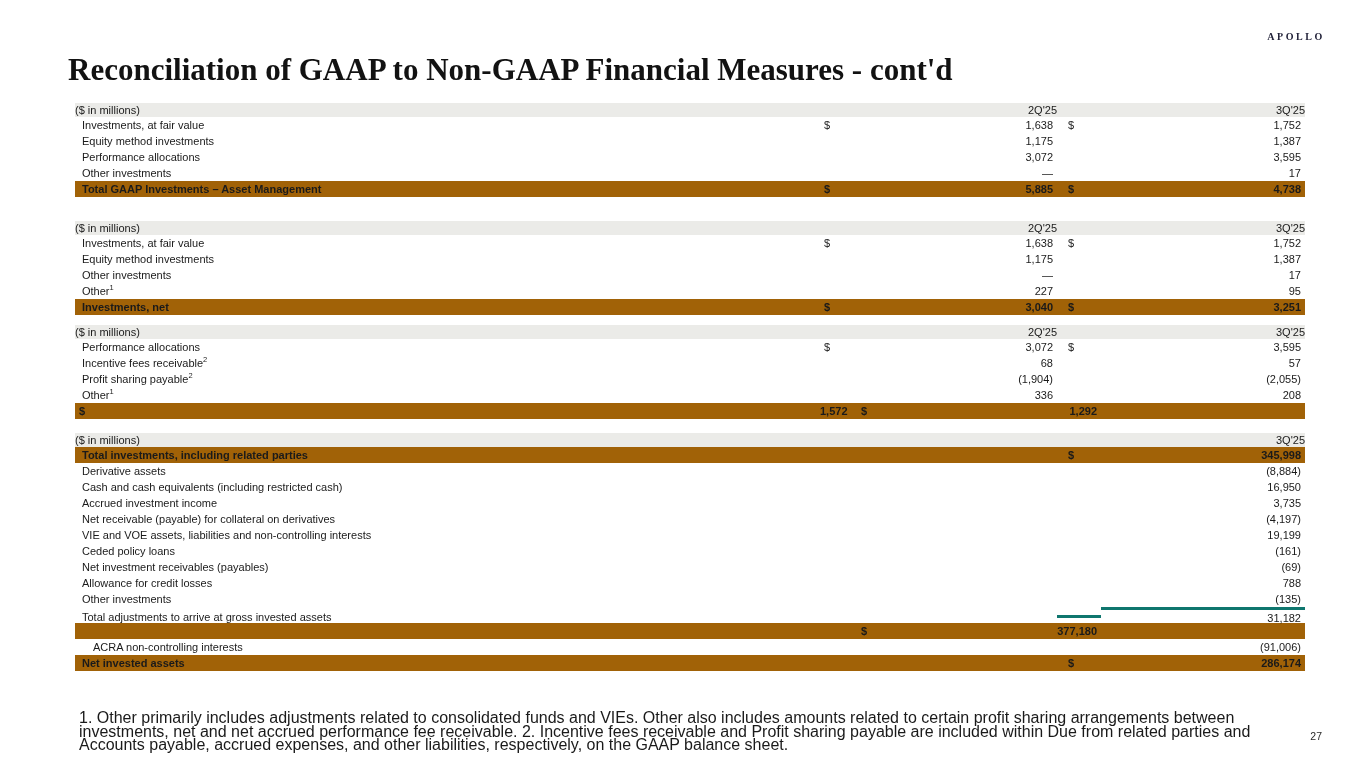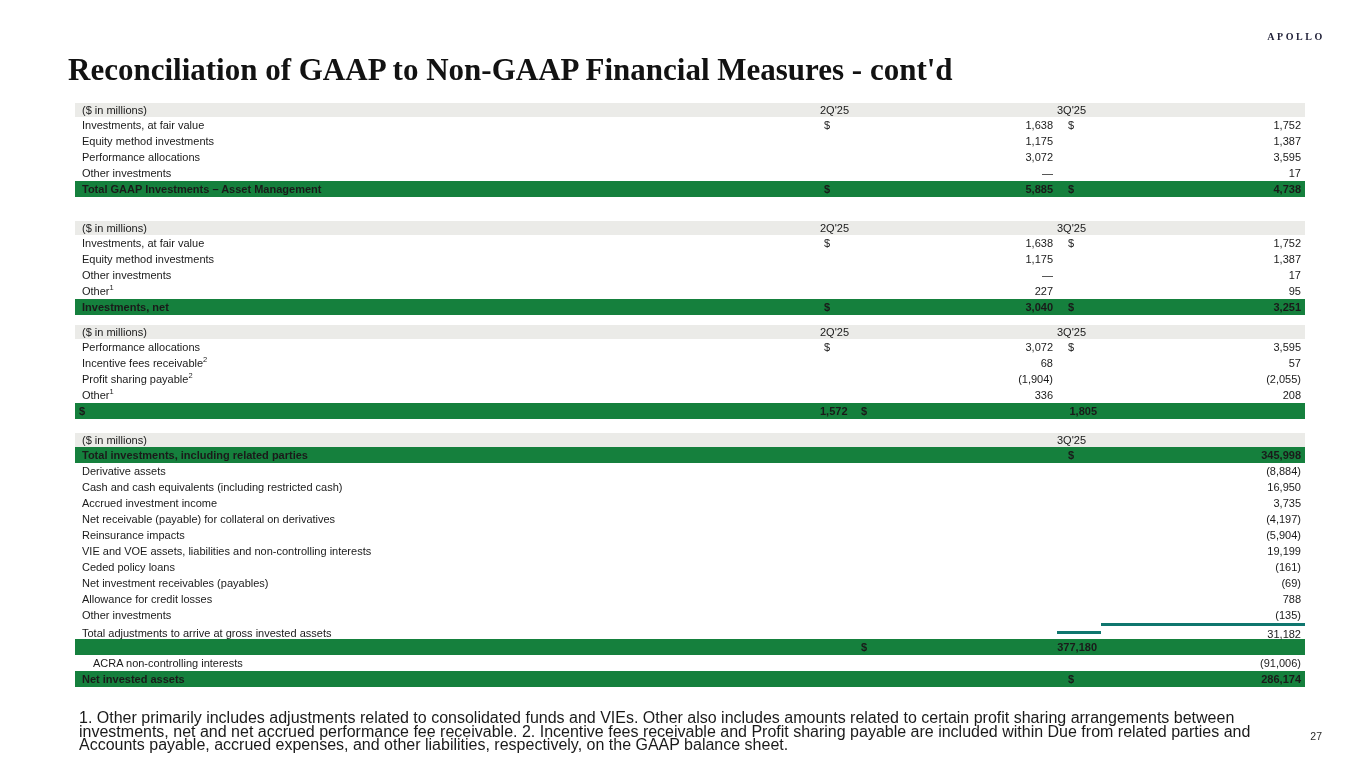--- a/index.html
+++ b/index.html
@@ -3,28 +3,28 @@
 <meta charset="utf-8">
 <style>
   *{margin:0;padding:0;box-sizing:border-box}
   html,body{width:1365px;height:768px}
   body{background:#fff;font-family:"Liberation Sans",sans-serif;color:#1a1a1a;position:relative;overflow:hidden}
   .logo{position:absolute;top:31px;right:40px;font-family:"Liberation Serif",serif;font-weight:600;font-size:10px;letter-spacing:2.6px;color:#23233a}
   .title{position:absolute;top:52px;left:68px;font-family:"Liberation Serif",serif;font-weight:700;font-size:31px;color:#121212;white-space:nowrap}
   .tbl{position:absolute;left:75px;width:1230px;font-size:11px}
   .t1{top:103px}.t2{top:221px}.t3{top:325px}.t4{top:433px}
   .thead{display:grid;grid-template-columns:745px 237px 248px;height:14px;line-height:14px;background:#EBEBE8}
-  .thead .unit{padding-left:7px;white-space:nowrap}
-  .thead .q{text-align:left}
+  .thead .unit{white-space:nowrap}
+  .thead .q{text-align:right}
   .trow{display:grid;grid-template-columns:745px 30px 207px 44px 204px;height:16px;line-height:16px;align-items:center}
   .lbl{padding-left:7px;white-space:nowrap;overflow:hidden}
   .d{text-align:left;padding-left:4px}
   .c4{padding-left:11px}
   .v{text-align:right;padding-right:4px;white-space:nowrap}
-  .shade{background:#15803d;font-weight:700}
+  .shade{background:#a16207;font-weight:700}
   .indent .lbl{padding-left:18px}
   .ruled .c4,.ruled .c5{border-top:3px solid #0f766e}
   sup{font-size:7.5px;vertical-align:super;line-height:0}
   .footnote{position:absolute;left:79px;top:711px;width:1226px;font-size:16px;line-height:13.5px;color:#1a1a1a}
   .pagenum{position:absolute;right:43px;top:730px;font-size:10.5px;color:#2a2a2a}
 </style>
 </head>
 <body>
 
 <div class="logo">APOLLO</div>
@@ -147,21 +147,21 @@
     <span class="lbl"><span>Other</span><sup>1</sup></span>
     <span class="d"></span>
     <span class="v">336</span>
     <span class="d c4"></span>
     <span class="v c5">208</span>
   </div>
   <div class="trow shade">
     <span class="d">$</span>
     <span class="v">1,572</span>
     <span class="d c4">$</span>
-    <span class="v c5">1,805</span>
+    <span class="v c5">1,292</span>
   </div>
 </section>
 
 <section class="tbl t4">
   <div class="thead">
     <span class="unit">($ in millions)</span>
     <span class="q"></span>
     <span class="q">3Q'25</span>
   </div>
   <div class="trow shade">
@@ -191,27 +191,20 @@
       <span class="v"></span>
     <span class="d c4"></span>
     <span class="v c5">3,735</span>
   </div>
   <div class="trow">
     <span class="lbl"><span>Net receivable (payable) for collateral on derivatives</span></span>
     <span class="d"></span>
       <span class="v"></span>
     <span class="d c4"></span>
     <span class="v c5">(4,197)</span>
-  </div>
-  <div class="trow">
-    <span class="lbl"><span>Reinsurance impacts</span></span>
-    <span class="d"></span>
-      <span class="v"></span>
-    <span class="d c4"></span>
-    <span class="v c5">(5,904)</span>
   </div>
   <div class="trow">
     <span class="lbl"><span>VIE and VOE assets, liabilities and non-controlling interests</span></span>
     <span class="d"></span>
       <span class="v"></span>
     <span class="d c4"></span>
     <span class="v c5">19,199</span>
   </div>
   <div class="trow">
     <span class="lbl"><span>Ceded policy loans</span></span>

